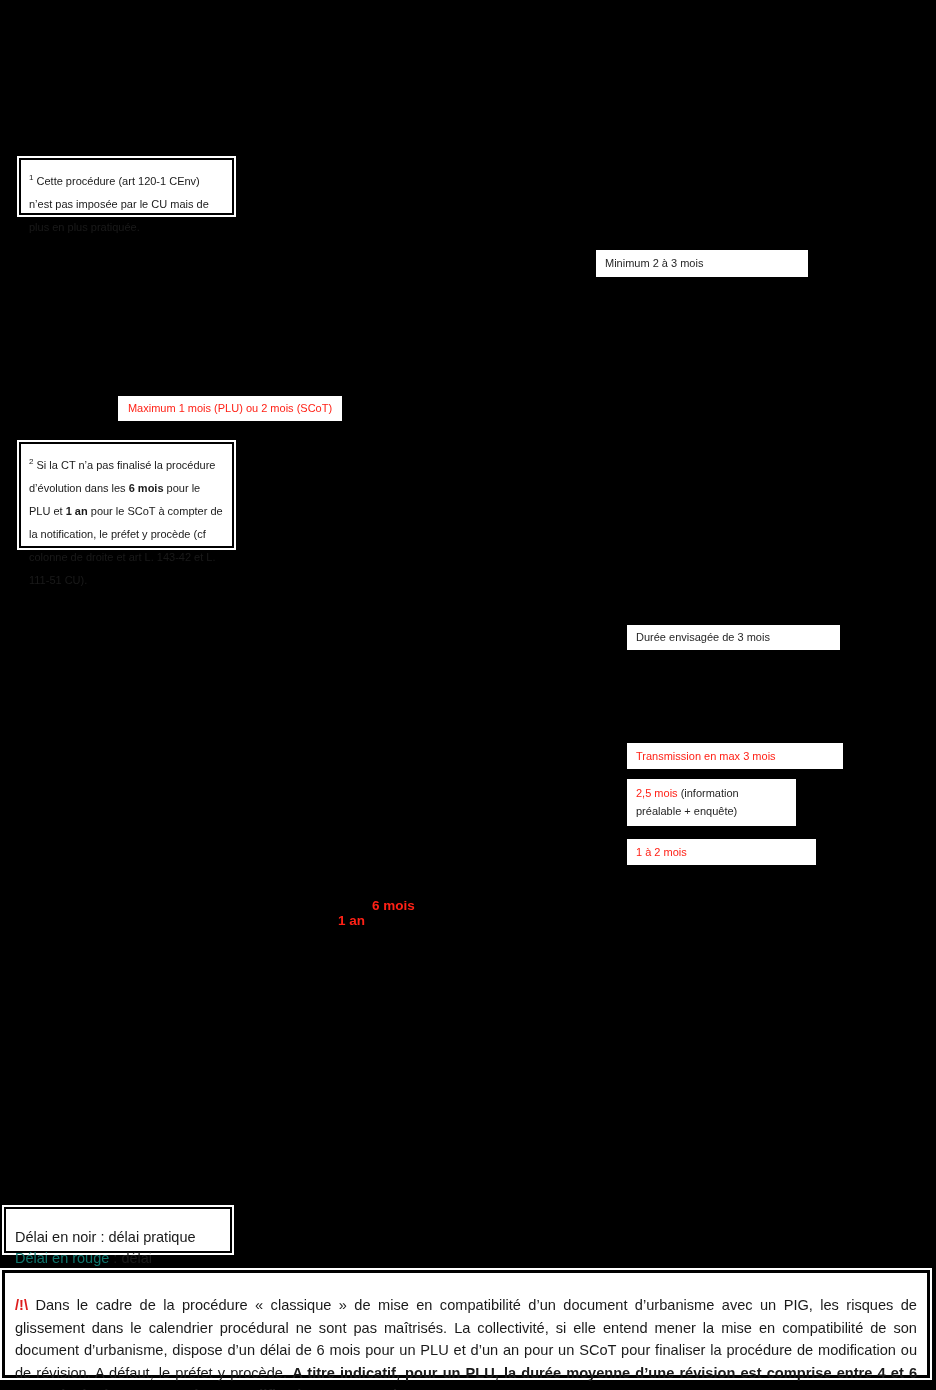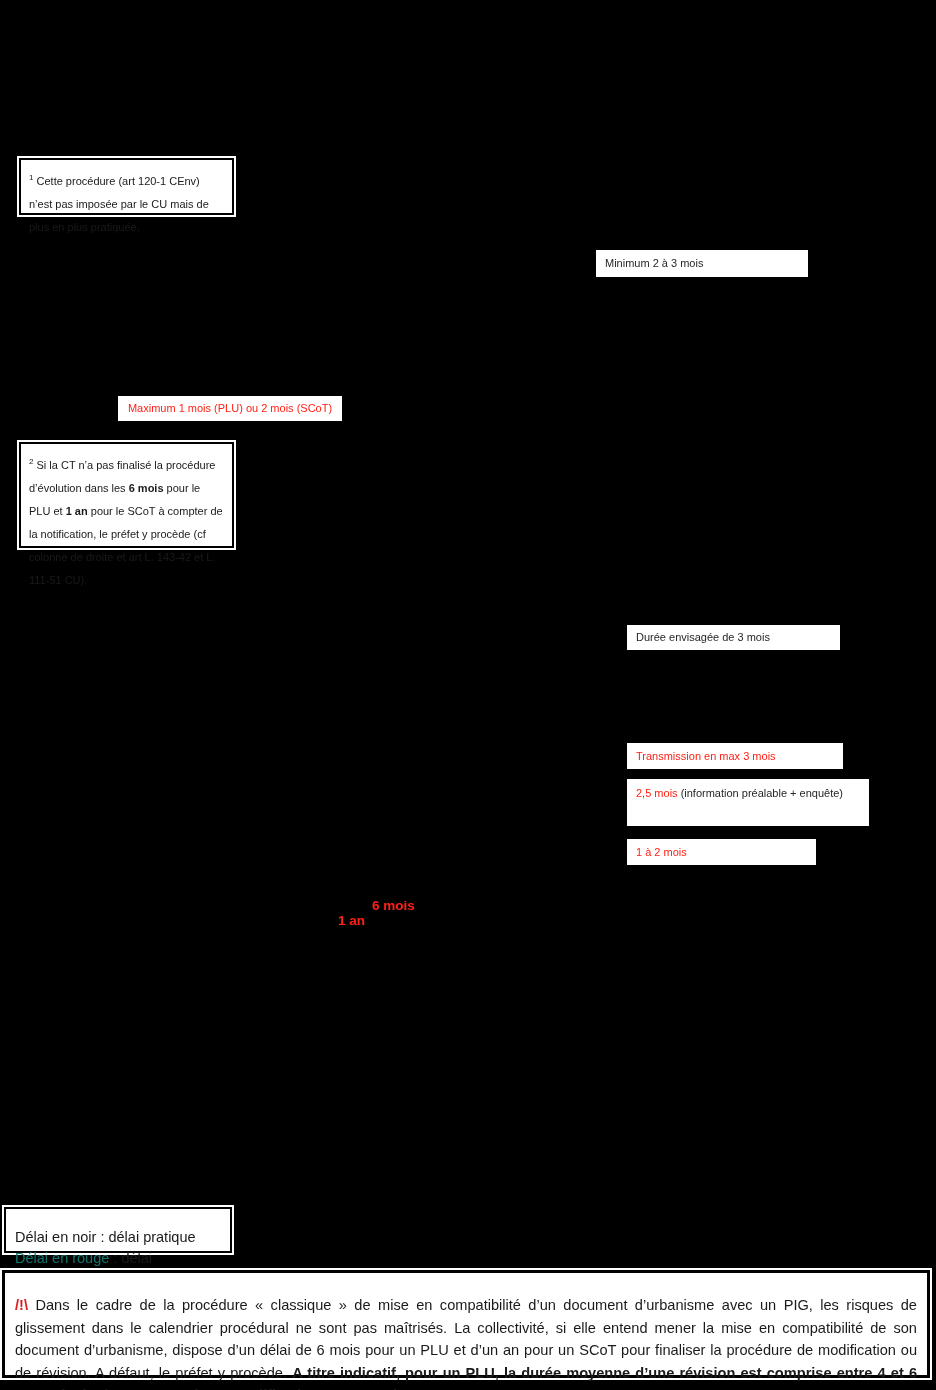--- a/index.html
+++ b/index.html
@@ -62,21 +62,21 @@
   </div>
 
   <div class="tag center" style="left:627px;top:625px;width:213px;height:25px;">
     <span>Durée envisagée de 3 mois</span>
   </div>
 
   <div class="tag center" style="left:627px;top:743px;width:216px;height:26px;">
     <span class="red">Transmission en max 3 mois</span>
   </div>
 
-  <div class="tag" style="left:627px;top:779px;width:242px;height:47px;line-height:18px;">
+  <div class="tag" style="left:627px;top:779px;width:169px;height:47px;line-height:18px;">
     <span class="red">2,5 mois</span><span> (information préalable + enquête)</span>
   </div>
 
   <div class="tag center" style="left:627px;top:839px;width:189px;height:26px;">
     <span class="red">1 à 2 mois</span>
   </div>
 
   <div class="float-label" style="left:372px;top:898px;">6 mois</div>
   <div class="float-label" style="left:338px;top:913px;">1 an</div>
 

